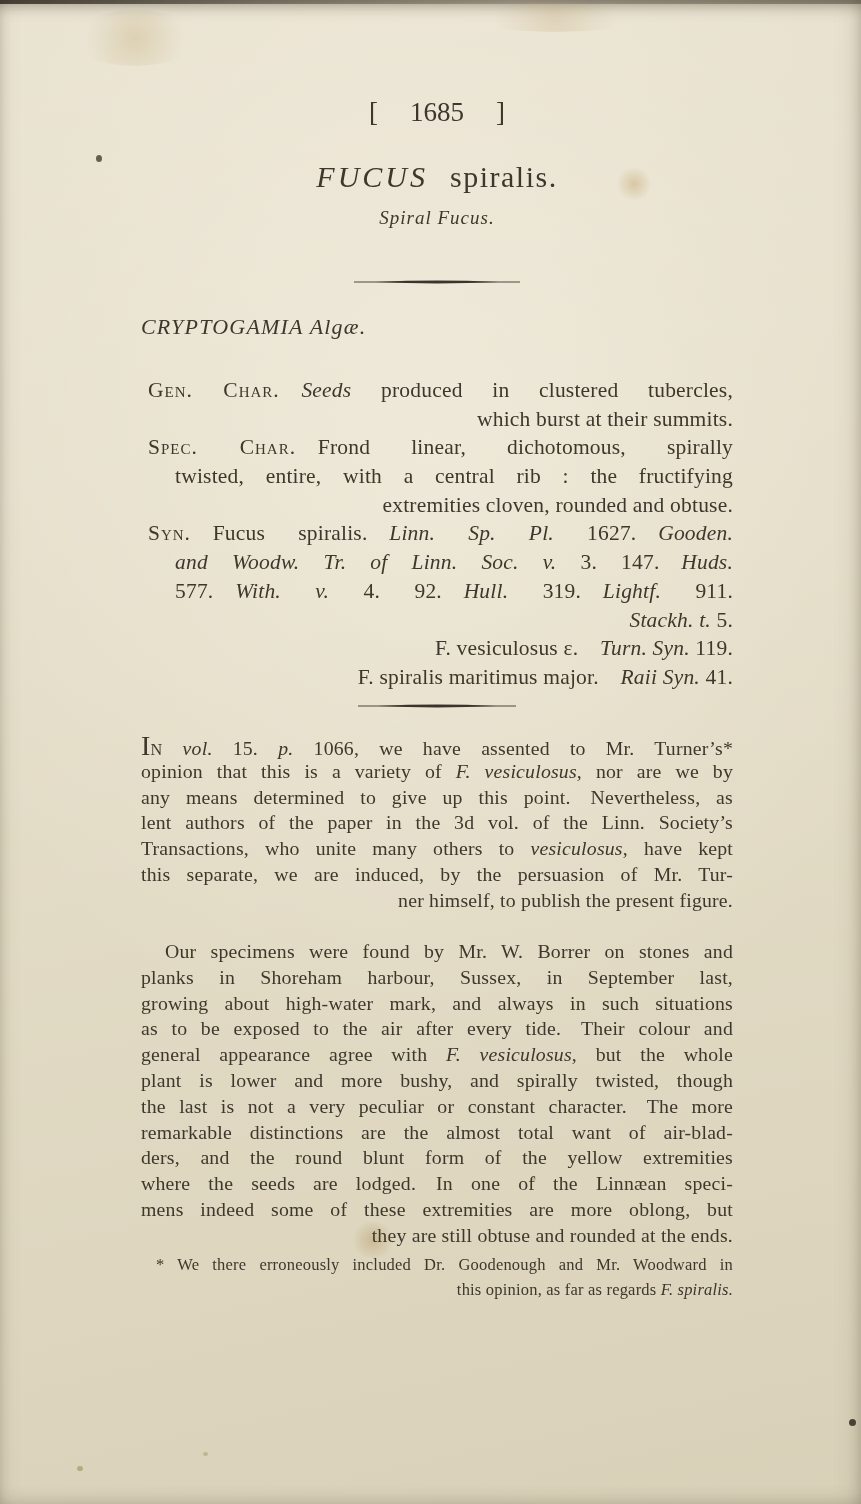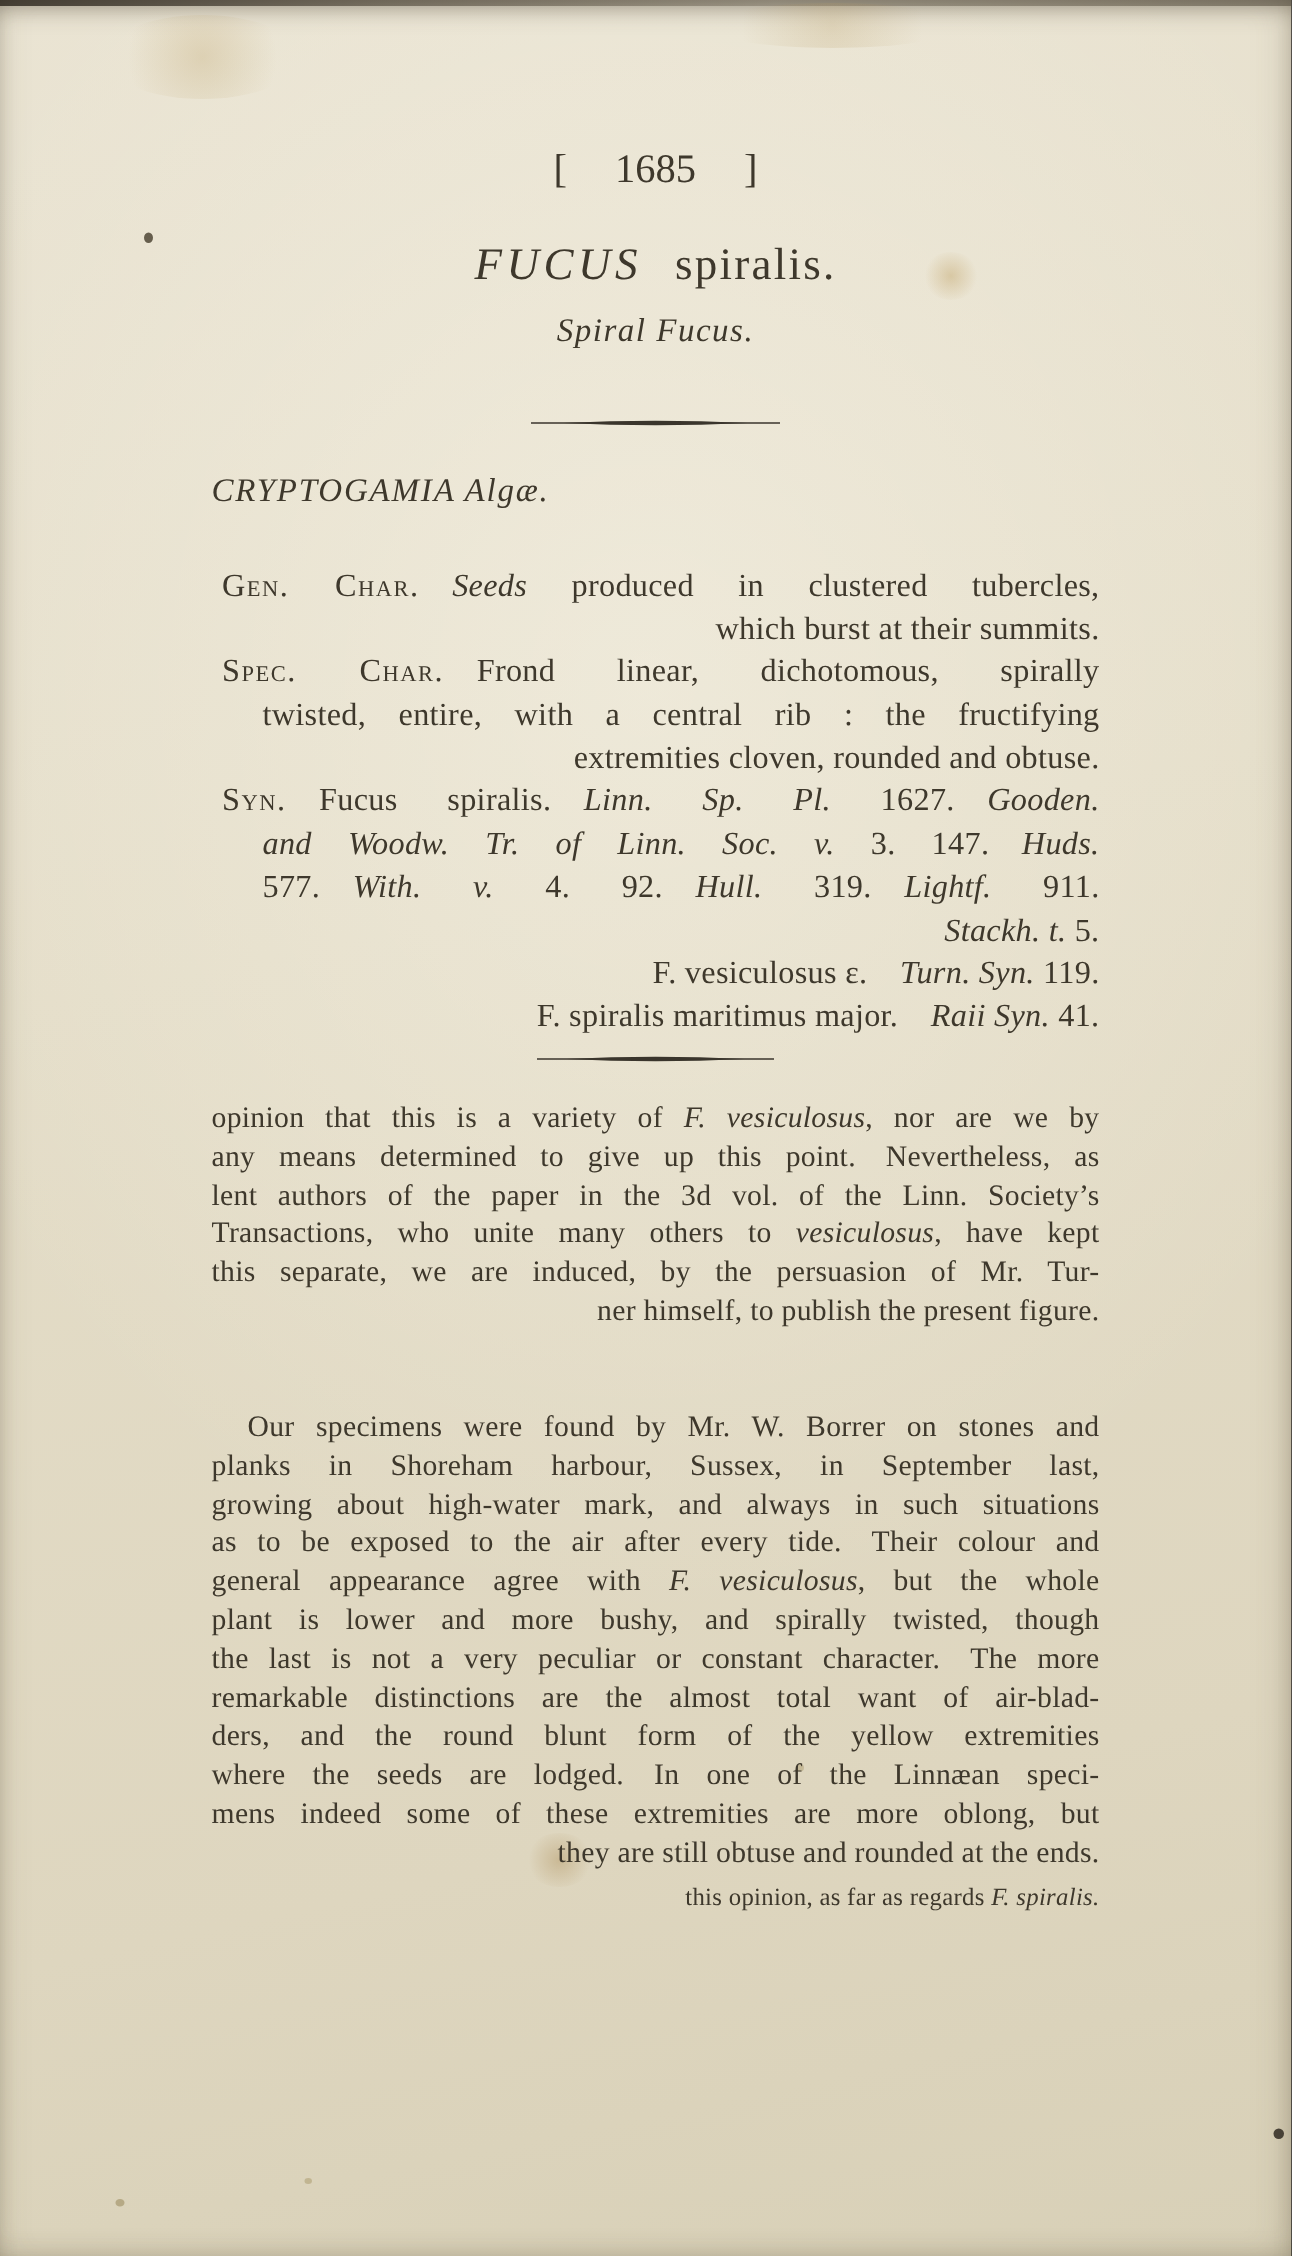--- a/index.html
+++ b/index.html
@@ -27,21 +27,21 @@
   .sp2{left:849px;top:1419px;width:7px;height:7px;background:#38332a;opacity:.9;}
   .sp3{left:77px;top:1466px;width:6px;height:5px;background:#9d8d60;opacity:.6;}
   .sp4{left:531px;top:1176px;width:5px;height:5px;background:#a2905f;opacity:.4;}
   .sp5{left:203px;top:1452px;width:5px;height:4px;background:#a2905f;opacity:.45;}
 
   .textcol{position:absolute;left:141px;top:0;width:592px;}
   .pagenum{position:absolute;top:97px;left:0;width:100%;display:flex;justify-content:center;gap:32px;font-size:27px;}
   .title{position:absolute;top:160px;left:0;width:100%;display:flex;justify-content:center;gap:22px;font-size:30px;}
   .genus{letter-spacing:3px;font-style:italic;}
   .epithet{letter-spacing:1.5px;}
-  .subtitle{position:absolute;top:207px;left:0;width:100%;text-align:center;font-style:italic;font-size:22px;letter-spacing:1px;}
+  .subtitle{position:absolute;top:207px;left:0;width:100%;text-align:center;font-style:italic;font-size:19px;letter-spacing:1px;}
   .rule{position:absolute;left:0;width:100%;display:flex;justify-content:center;}
   .rule1{top:278px;}
   .rule2{top:702px;}
   .classhead{position:absolute;top:314px;left:0;width:100%;font-style:italic;font-size:22px;letter-spacing:1.2px;}
 
   .tline{overflow:hidden;letter-spacing:.2px;white-space:normal;text-align:right;}
   .just{text-align:justify;text-align-last:justify;-moz-text-align-last:justify;}
   .it{font-style:italic;}
   .sc{font-variant:small-caps;letter-spacing:1px;}
   .mc{font-size:.82em;}
@@ -116,20 +116,21 @@
       </div>
 
     <div class="rule rule2">
       <svg width="162" height="8" viewBox="0 0 162 8">
         <line x1="2" y1="4" x2="160" y2="4" stroke="#3a352c" stroke-width="0.9"></line>
         <path d="M22,4 Q81,1.1 140,4 Q81,6.9 22,4 Z" fill="#3a352c"></path>
       </svg>
     </div>
 
     <div class="bodyblock para1">
+        <div class="tline ind0 just"><span class="dc">I</span><span class="mc">N</span><span> </span><span class="it">vol.</span><span> 15. </span><span class="it">p.</span><span> 1066, we have assented to Mr. Turner’s*</span></div>
         <div class="tline ind0 just"><span>opinion that this is a variety of </span><span class="it">F. vesiculosus</span><span>, nor are we by</span></div>
         <div class="tline ind0 just"><span>any means determined to give up this point. Nevertheless, as</span></div>
         <div class="tline ind0 just"><span>lent authors of the paper in the 3d vol. of the Linn. Society’s</span></div>
         <div class="tline ind0 just"><span>Transactions, who unite many others to </span><span class="it">vesiculosus</span><span>, have kept</span></div>
         <div class="tline ind0 just"><span>this separate, we are induced, by the persuasion of Mr. Tur-</span></div>
         <div class="tline ind0"><span>ner himself, to publish the present figure.</span></div>
       </div>
     <div class="bodyblock para2">
         <div class="tline ind3 just"><span>Our specimens were found by Mr. W. Borrer on stones and</span></div>
         <div class="tline ind0 just"><span>planks in Shoreham harbour, Sussex, in September last,</span></div>
@@ -139,17 +140,18 @@
         <div class="tline ind0 just"><span>plant is lower and more bushy, and spirally twisted, though</span></div>
         <div class="tline ind0 just"><span>the last is not a very peculiar or constant character. The more</span></div>
         <div class="tline ind0 just"><span>remarkable distinctions are the almost total want of air-blad-</span></div>
         <div class="tline ind0 just"><span>ders, and the round blunt form of the yellow extremities</span></div>
         <div class="tline ind0 just"><span>where the seeds are lodged. In one of the Linnæan speci-</span></div>
         <div class="tline ind0 just"><span>mens indeed some of these extremities are more oblong, but</span></div>
         <div class="tline ind0"><span>they are still obtuse and rounded at the ends.</span></div>
       </div>
 
     <div class="footnote">
+        <div class="tline ind4 just"><span>* We there erroneously included Dr. Goodenough and Mr. Woodward in</span></div>
         <div class="tline ind0"><span>this opinion, as far as regards </span><span class="it">F. spiralis.</span></div>
       </div>
 
   </div>
 </div>
 
 </body></html>

